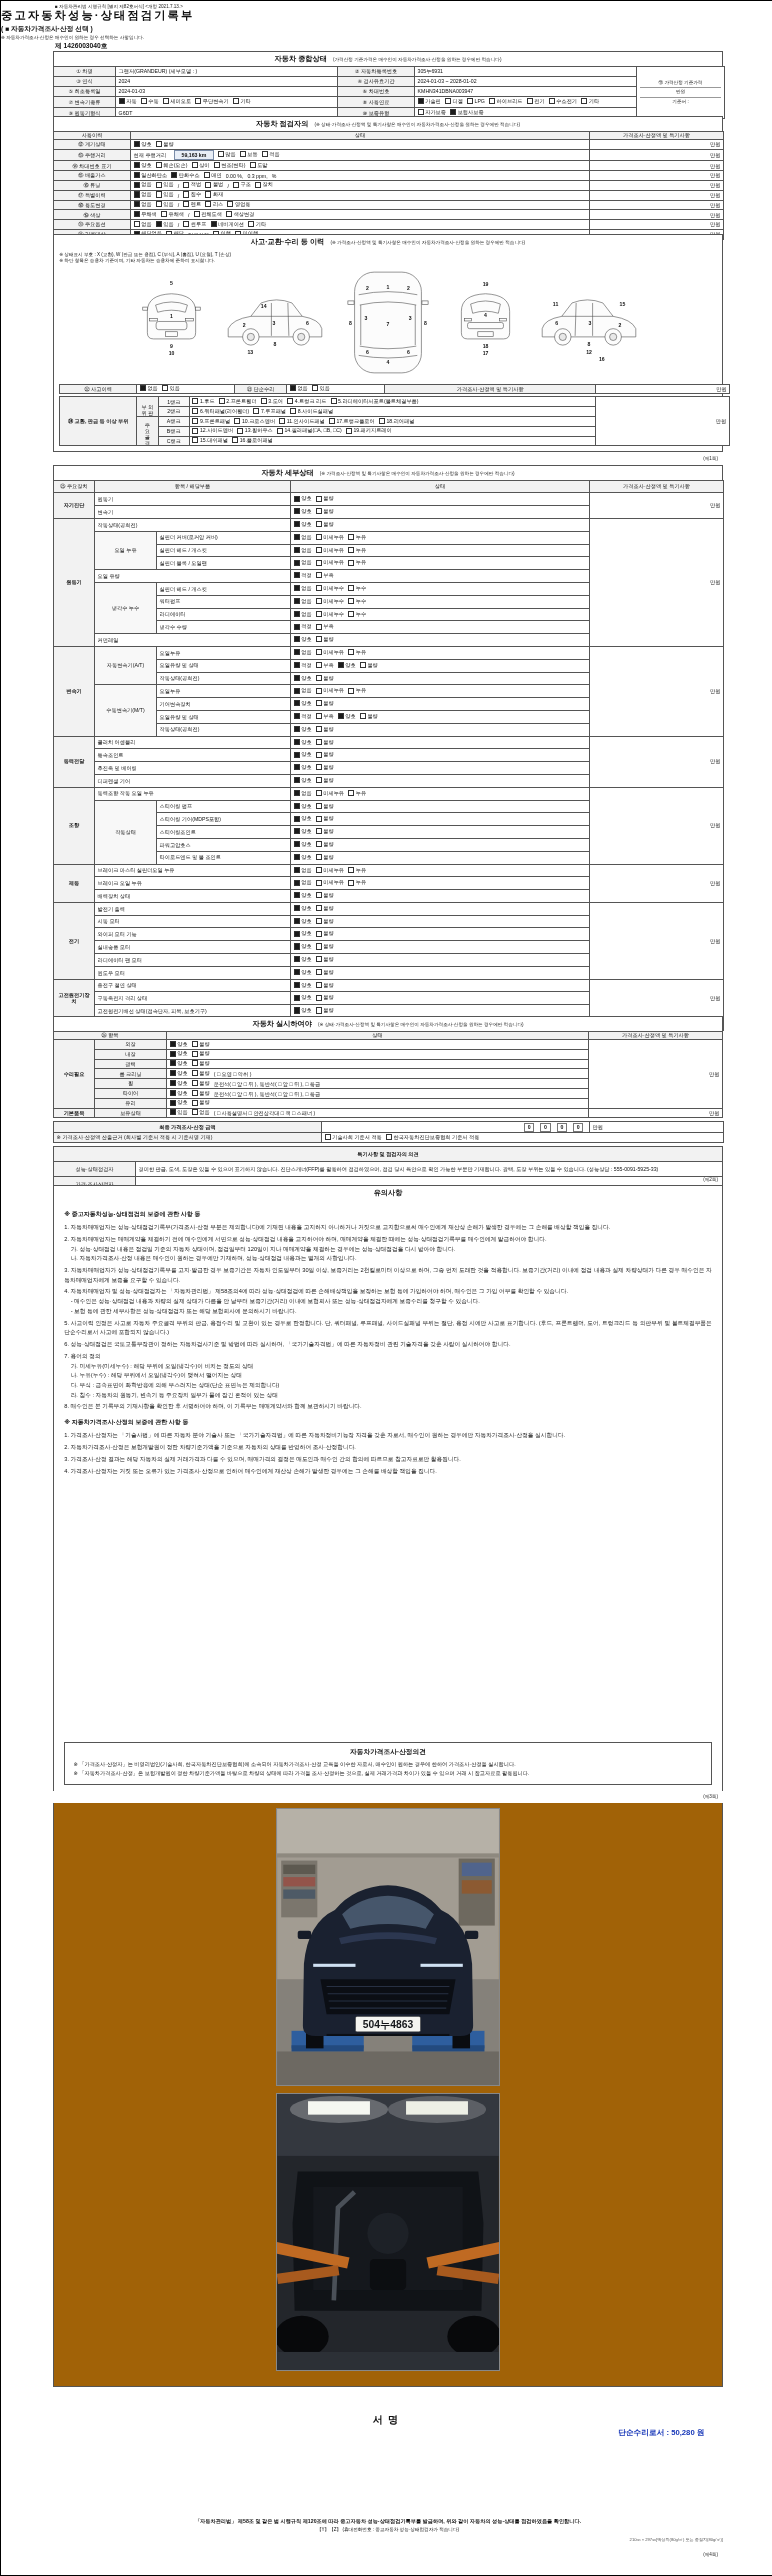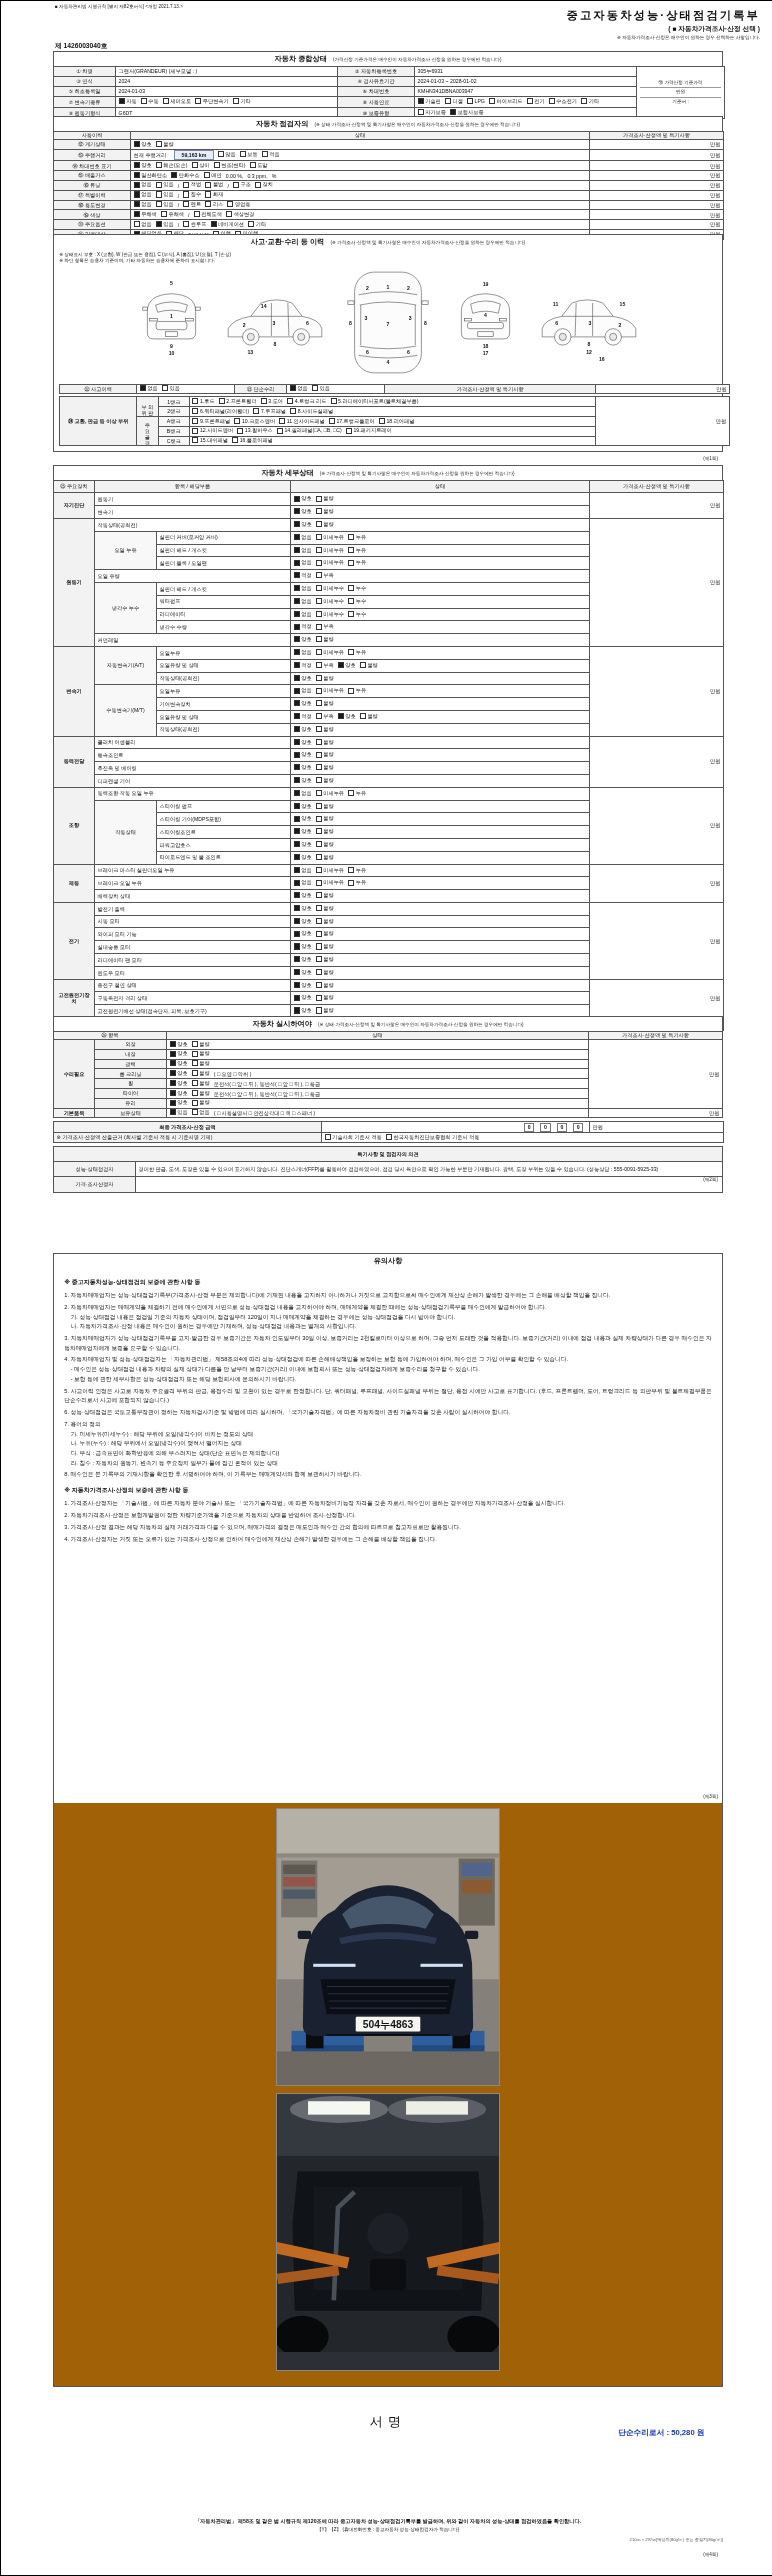--- a/index.html
+++ b/index.html
@@ -1,20 +1,20 @@
 <!DOCTYPE html>
 <html style="font-size:8.2px"><head>
 <meta charset="utf-8">
 <style>
   html,body{margin:0;padding:0;background:#ffffff;}
   body{font-family:"Liberation Sans","DejaVu Sans",sans-serif;color:#111;}
   .page{position:relative;width:773px;height:2576px;background:#fff;border:0.5px solid #000;box-sizing:border-box;overflow:hidden;}
   .abs{position:absolute;left:52px;width:670px;}
   .form-ref{position:absolute;top:3.1px;left:54px;font-size:4.6px;color:#222;}
-  .title-wrap{position:absolute;top:7.2px;left:0;right:12px;text-align:right;}
+  .title-wrap{position:absolute;top:7.2px;left:0;right:12px;text-align:left;}
   .title-main{font-size:11.3px;font-weight:bold;letter-spacing:2.1px;}
   .title-sub{font-size:6.7px;font-weight:bold;margin-top:1.5px;}
   .title-note{font-size:4.6px;margin-top:1.5px;color:#222;}
   .doc-no{position:absolute;top:41px;left:54px;font-size:6.7px;font-weight:bold;}
   .sec-title{border:0.5px solid #555;border-bottom:none;background:#fff;text-align:center;font-weight:bold;font-size:7.2px;padding:2.1px 0 1.5px;}
   .sec-note{font-size:4.6px;font-weight:normal;margin-left:4.1px;color:#222;}
   .ftable{width:100%;border-collapse:collapse;table-layout:fixed;background:#fff;}
   .ftable td,.ftable th{border:0.5px solid #555;font-size:5.2px;padding:1px 2.6px;line-height:1.25;vertical-align:middle;overflow:hidden;}
   .lbl{background:#f2f2f2;text-align:center;}
   .grp{background:#f2f2f2;text-align:center;font-weight:bold;}
@@ -51,30 +51,30 @@
   .rm td{height:12.4px;}
   .nt-box{border:0.5px solid #555;border-top:none;background:#fff;box-sizing:border-box;display:flex;flex-direction:column;padding:6.2px 10.3px 7.2px;height:594px;}
   .nsub{font-size:6px;font-weight:bold;margin:4.1px 0 2.1px;}
   .nitem{font-size:5.7px;line-height:1.7;margin:2.1px 0;white-space:pre-wrap;text-align:justify;}
   .op-box{border:0.5px solid #555;margin-top:auto;padding:4.1px 8.2px 5.2px;}
   .op-title{text-align:center;font-weight:bold;font-size:6.7px;margin-bottom:3.1px;}
   .op-line{font-size:5.2px;line-height:1.6;margin:1.5px 0;}
   .ph-box{border:0.5px solid #555;border-top:none;background:#a16207;padding:5.2px 0 7.2px;}
   .photo{display:block;margin:0 auto 7.2px;border:0.5px solid #888;}
   .sign-wrap{text-align:center;position:relative;height:36px;}
-  .sign-title{font-size:13px;font-weight:normal;letter-spacing:5.2px;padding-top:3.1px;}
+  .sign-title{font-size:10px;font-weight:bold;letter-spacing:5.2px;padding-top:3.1px;}
   .fee{position:absolute;right:18.5px;top:17.5px;color:#1636b8;font-weight:bold;font-size:7.7px;}
   .footer{ text-align:center;}
   .f-line1{font-size:5.2px;font-weight:bold;}
   .f-line2{font-size:4.6px;margin-top:2.1px;}
   .f-line3{font-size:4.1px;color:#555;text-align:right;margin-top:5.2px;}
   .pgmark{position:absolute;right:54px;font-size:4.6px;color:#222;}
   #sec-basic{top:50px;} #sec-summary{top:115px;} #sec-accident{top:233px;}
   #sec-detail{top:464px;} #sec-etc{top:1015px;}
-  #sec-notice{top:1252px;height:606px;overflow:hidden;}
+  #sec-notice{top:1184px;height:606px;overflow:hidden;}
   #sec-photos{top:1802px;height:598px;overflow:hidden;}
   #sec-sign{top:2409px;} #sec-footer{top:2517px;}
   #mark1{top:455px;} #mark2{top:1176px;} #mark3{top:1793px;} #mark4{top:2551px;}
 </style>
 </head>
 <body>
 
 <div class="page">
 
   <div class="form-ref">■ 자동차관리법 시행규칙 [별지 제82호서식] &lt;개정 2021.7.13.&gt;</div>

